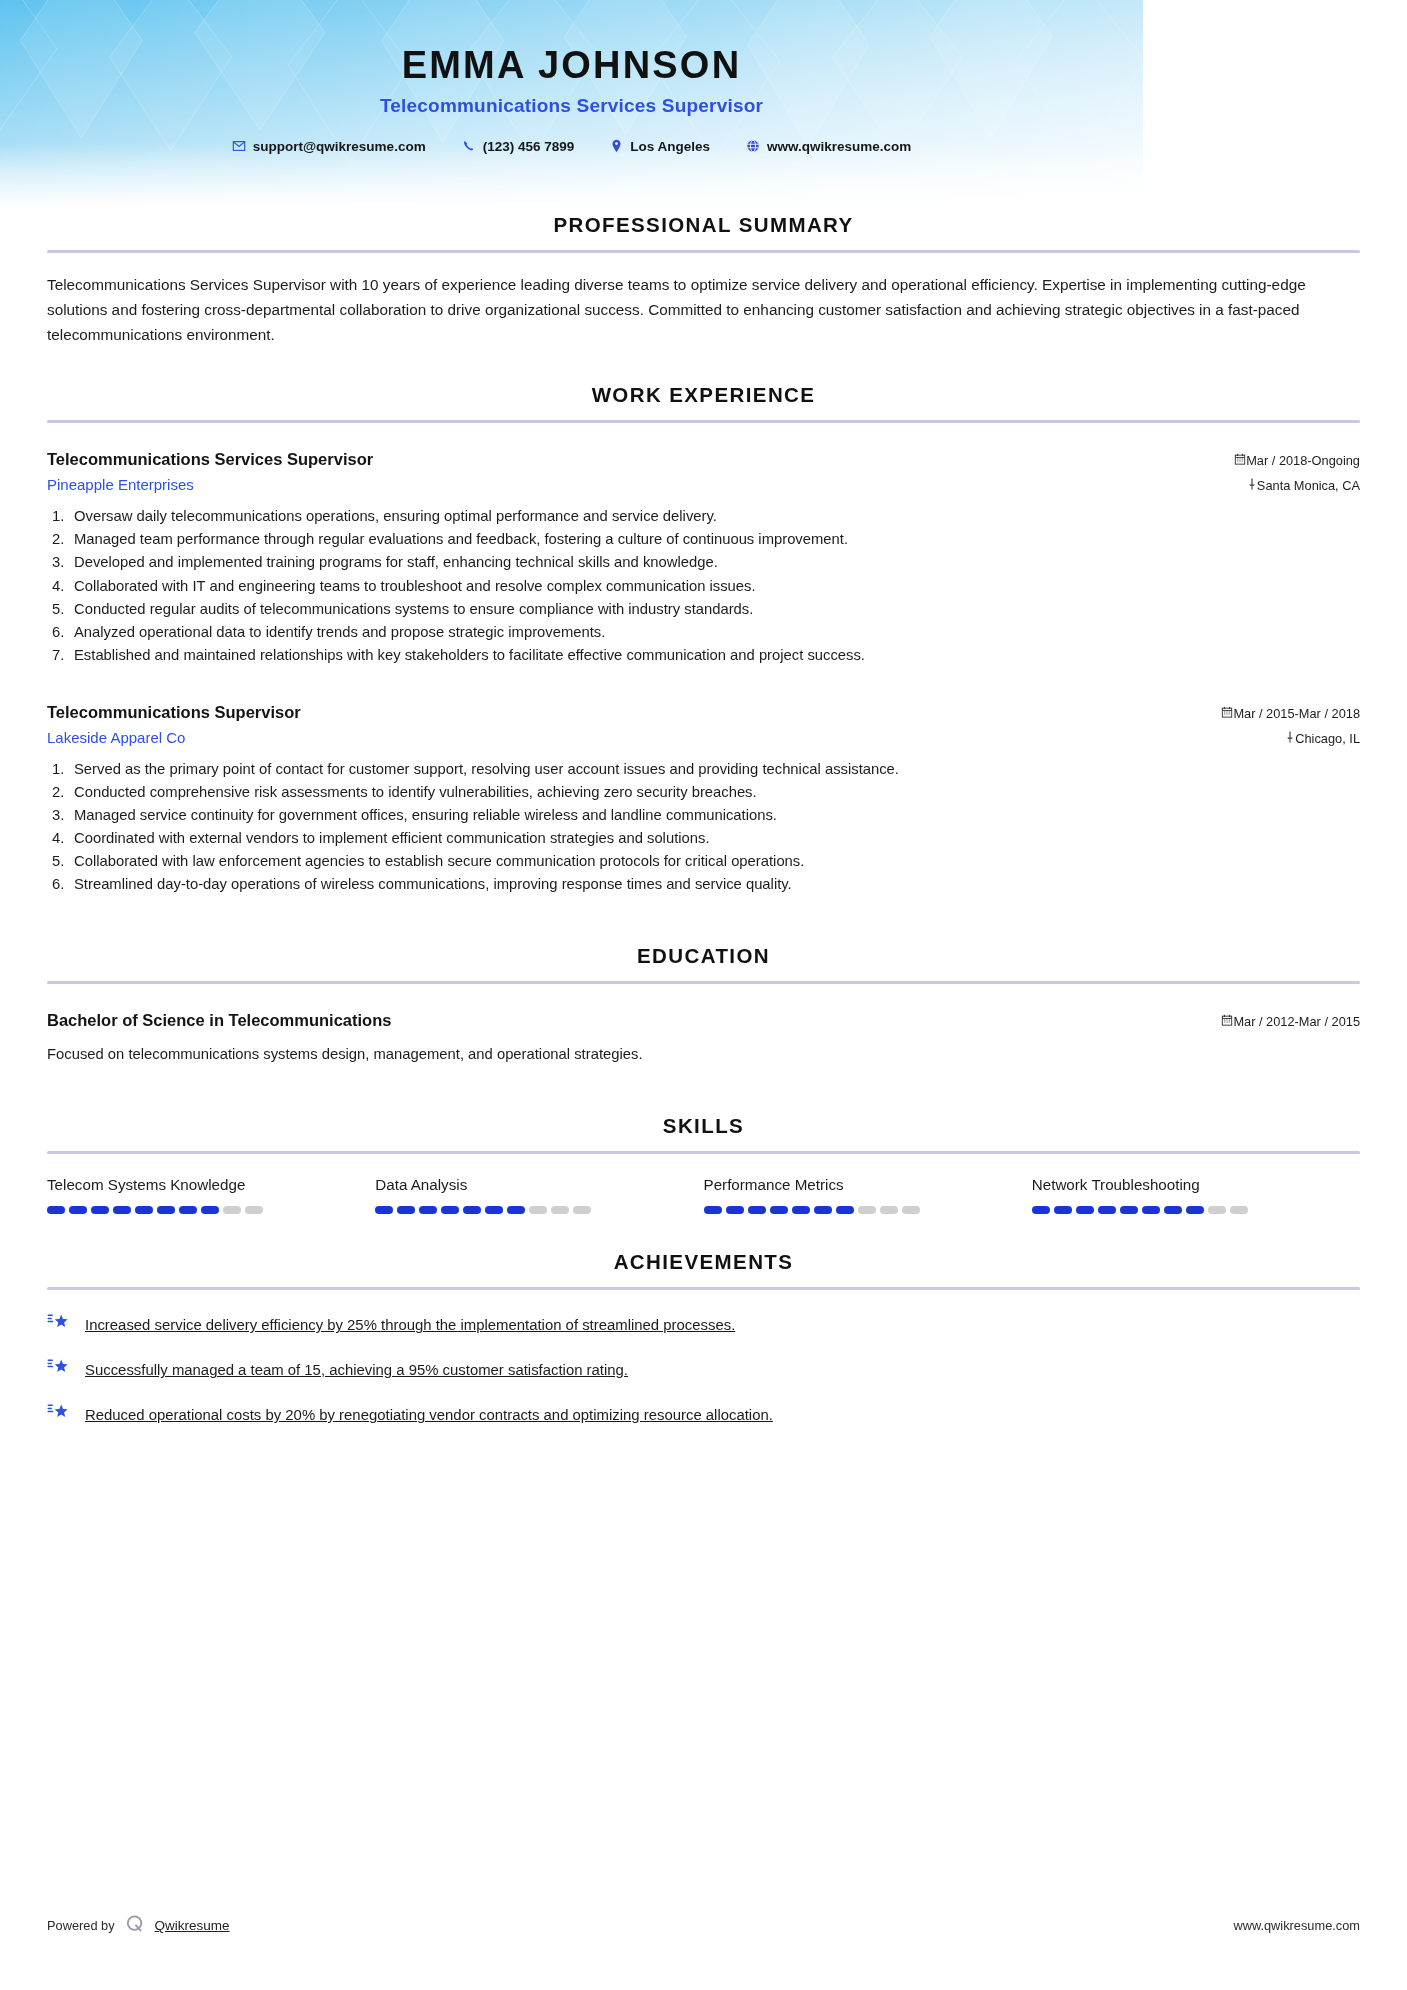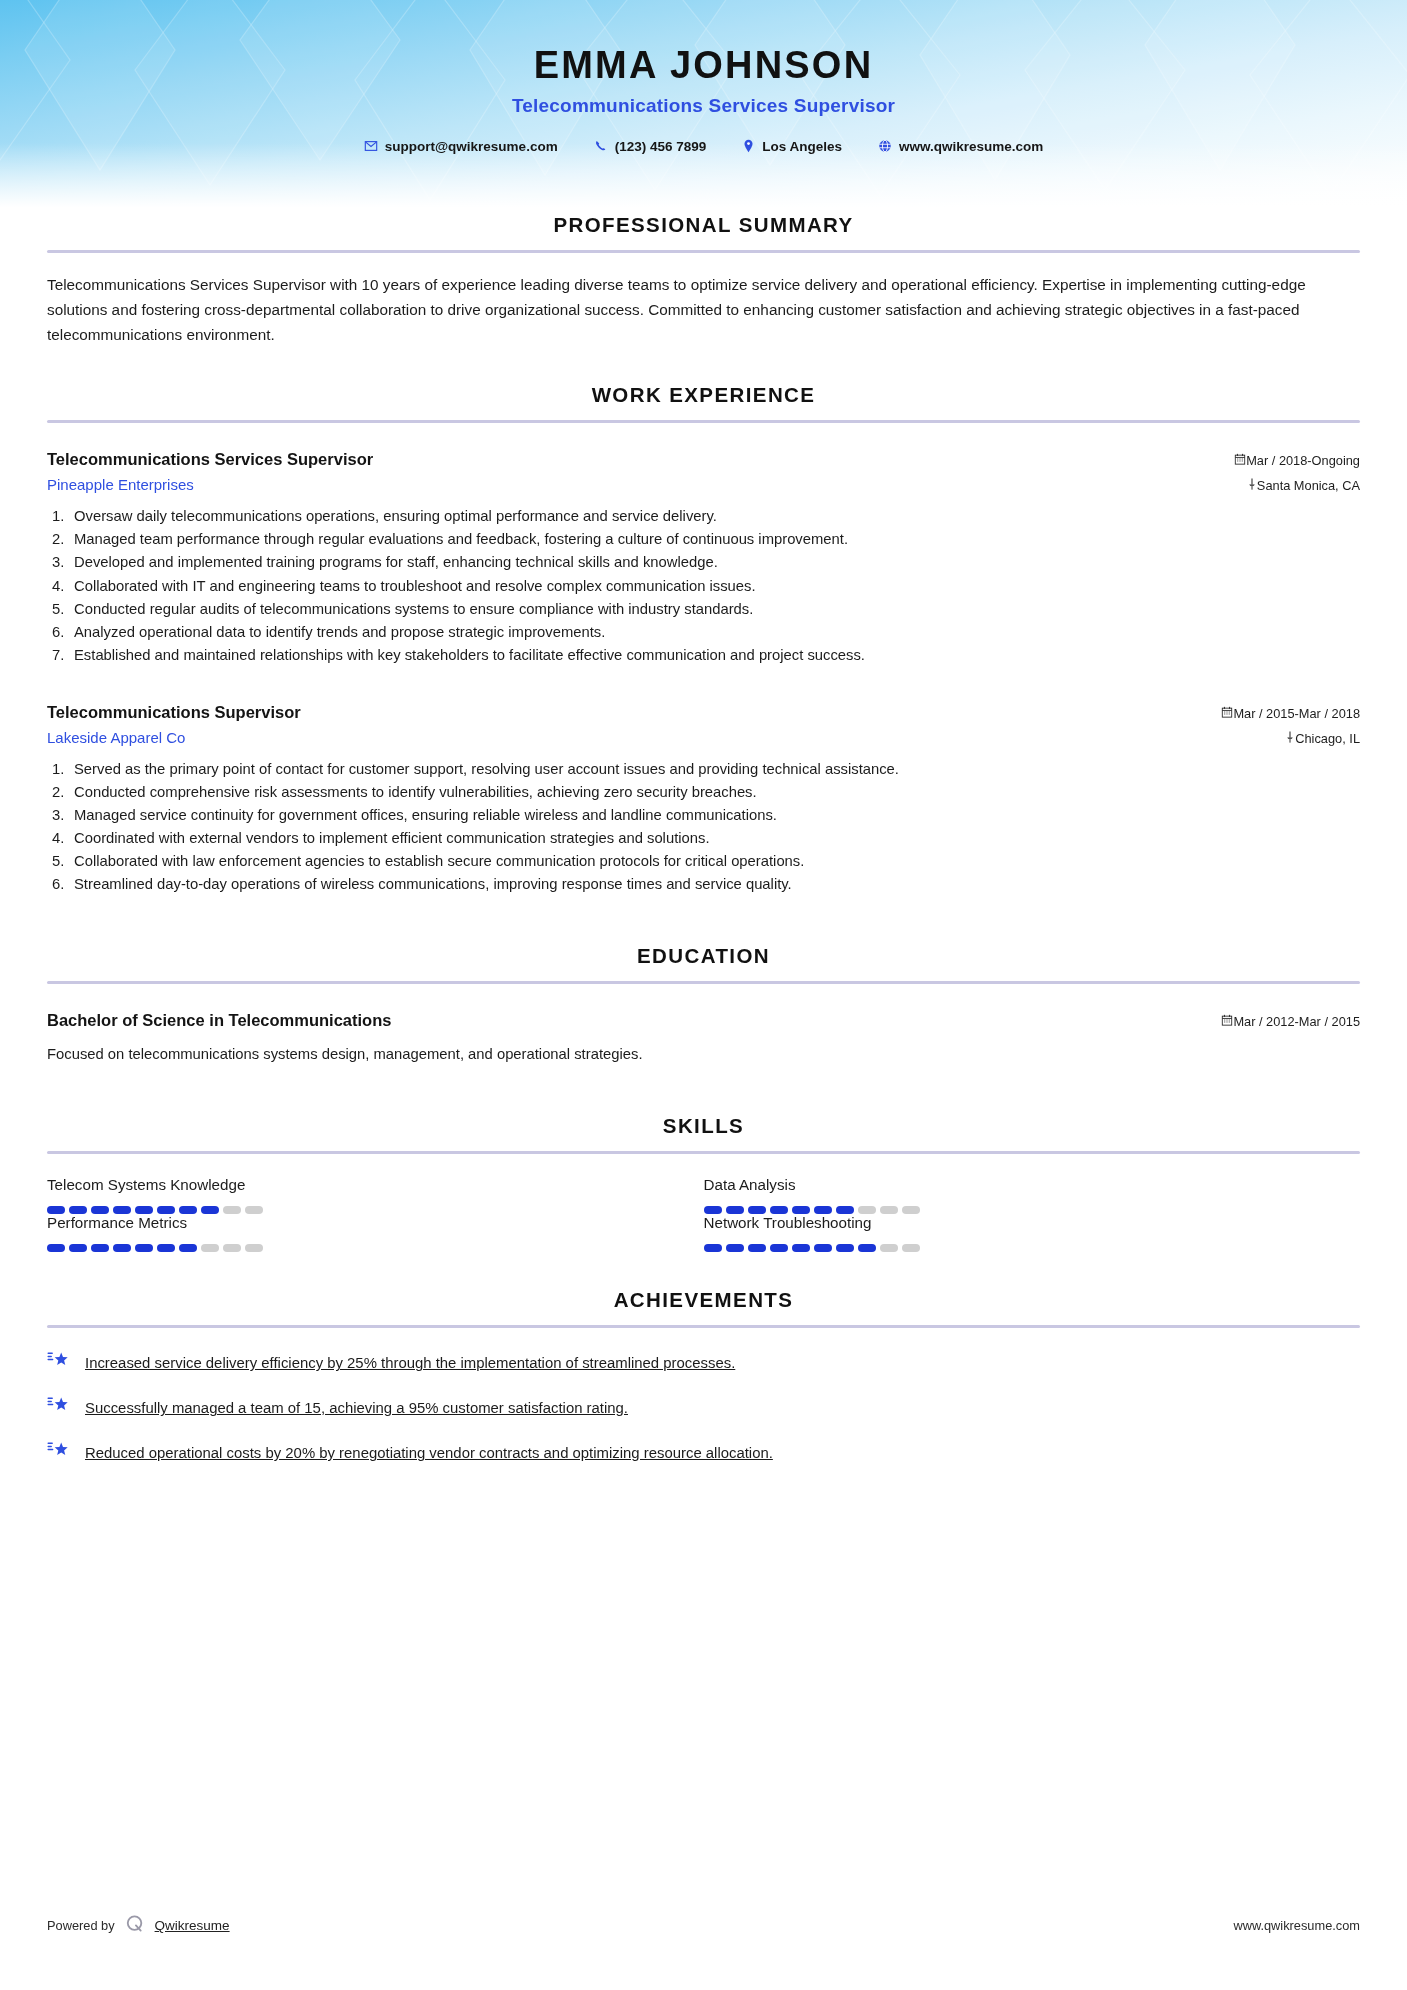--- a/index.html
+++ b/index.html
@@ -13,21 +13,21 @@
     position: relative;
     width: 1407px;
     min-height: 1990px;
     background: #ffffff;
     overflow: hidden;
   }
 
   
   .banner {
     position: relative;
-    width: 1407px;
+    width: 1143px;
     height: 213px;
     background: linear-gradient(170deg,
         #5ec3f0 0%,
         #79cdf2 12%,
         #9bd9f5 28%,
         #bde6f8 45%,
         #d7effb 60%,
         #eaf7fd 76%,
         #f7fcfe 90%,
         #ffffff 100%);
@@ -159,21 +159,21 @@
     margin-top: 13px;
     font-size: 14.8px;
     line-height: 1.56;
     color: #1c1c1c;
   }
 
   
   .skills-grid {
     margin-top: 22px;
     display: grid;
-    grid-template-columns: repeat(2, 1fr);
+    grid-template-columns: repeat(4, 1fr);
     column-gap: 0px;
   }
   .skill-name {
     font-size: 15.2px;
     color: #1c1c1c;
     margin-bottom: 13px;
   }
   .skill-dots {
     display: flex;
     gap: 4px;

